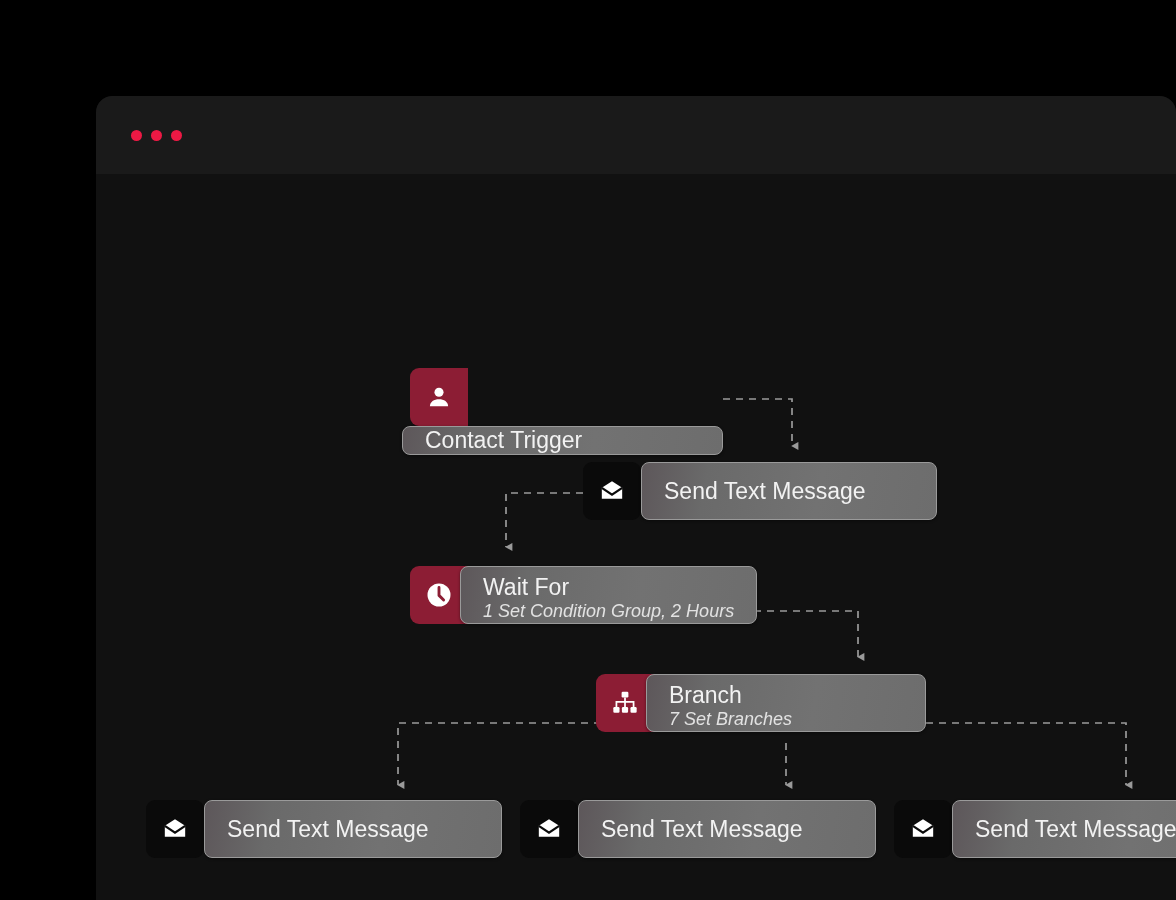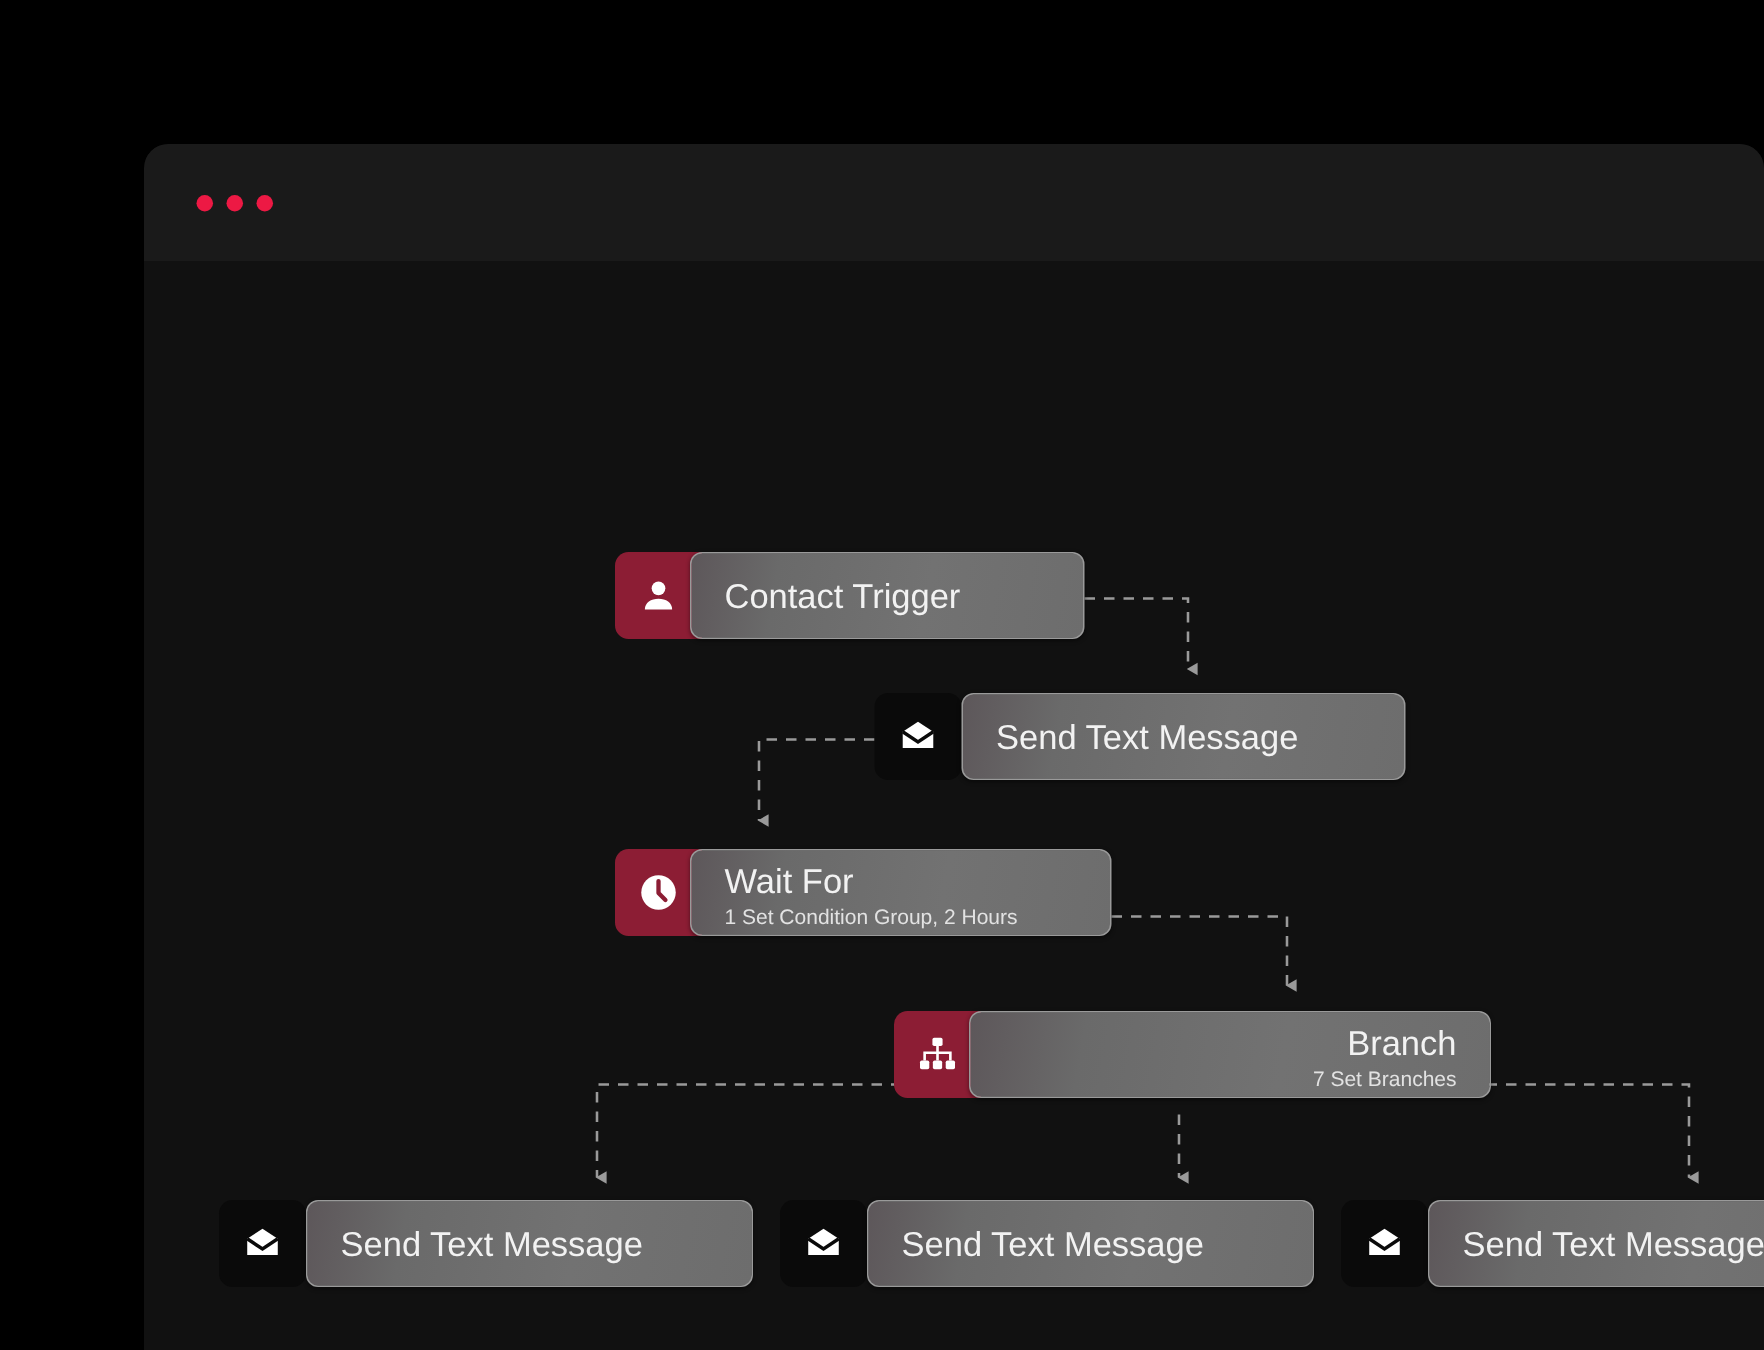--- a/index.html
+++ b/index.html
@@ -104,24 +104,25 @@
   .node.has-black-icon .node-body { margin-left: 0; }
 
   .node-title {
     color: #f2f2f2;
     font-size: 23px;
     line-height: 27px;
     white-space: nowrap;
   }
   .node-sub {
     color: #e2e2e2;
-    font-size: 14px;
+    font-size: 18px;
     line-height: 18px;
     margin-top: 1px;
     white-space: nowrap;
+    font-style: italic;
   }
   .node.two-line .node-body { padding-top: 3px; }
 
   svg.icon-glyph { display: block; }
 </style>
 </head>
 <body>
 
 <div id="app-window">
 
@@ -160,21 +161,21 @@
 
       <g>
         <path d="M690 569 L690 611" stroke="#9a9a9a" stroke-width="1.7" stroke-dasharray="7 6" fill="none" marker-end="url(#arrowhead)"></path>
       </g>
 
       <g>
         <path d="M830 549 L1030 549 L1030 611" stroke="#9a9a9a" stroke-width="1.7" stroke-dasharray="7 6" fill="none" marker-end="url(#arrowhead)"></path>
       </g>
     </svg>
 
-    <div class="node" style="left:314px; top:194px; width:313px;">
+    <div class="node" style="left:314px; top:194px; width:313px;flex-direction:column;">
       <div class="node-icon red">
         <svg class="icon-glyph" width="26" height="26" viewBox="0 0 24 24" fill="#ffffff">
           <circle cx="12" cy="7.6" r="4.2"></circle>
           <path d="M3.6 20.6c0-4.2 3.8-6.6 8.4-6.6s8.4 2.4 8.4 6.6z"></path>
         </svg>
       </div>
       <div class="node-body">
         <div class="node-title">Contact Trigger</div>
       </div>
     </div>
@@ -197,21 +198,21 @@
           <circle cx="12" cy="12" r="9.2" fill="#ffffff"></circle>
           <path d="M12 5.9 V12.3 L15.7 16.0" stroke="#8c1d34" stroke-width="2.3" stroke-linecap="round" stroke-linejoin="round" fill="none"></path>
         </svg>
       </div>
       <div class="node-body">
         <div class="node-title">Wait For</div>
         <div class="node-sub">1 Set Condition Group, 2 Hours</div>
       </div>
     </div>
 
-    <div class="node two-line" style="left:500px; top:500px; width:398px;text-align:right;">
+    <div class="node two-line" style="left:500px; top:500px; width:330px;">
       <div class="node-icon red">
         <svg class="icon-glyph" width="28" height="28" viewBox="0 0 24 24" fill="#ffffff">
           <rect x="9.1" y="2.4" width="5.8" height="4.8" rx="1"></rect>
           <rect x="2.0" y="15.4" width="5.3" height="5.0" rx="1"></rect>
           <rect x="9.35" y="15.4" width="5.3" height="5.0" rx="1"></rect>
           <rect x="16.7" y="15.4" width="5.3" height="5.0" rx="1"></rect>
           <path d="M12 7.2 V11.0 M4.65 15.4 V11.0 H19.35 V15.4 M12 11.0 V15.4" stroke="#ffffff" stroke-width="1.5" fill="none"></path>
         </svg>
       </div>
       <div class="node-body">

